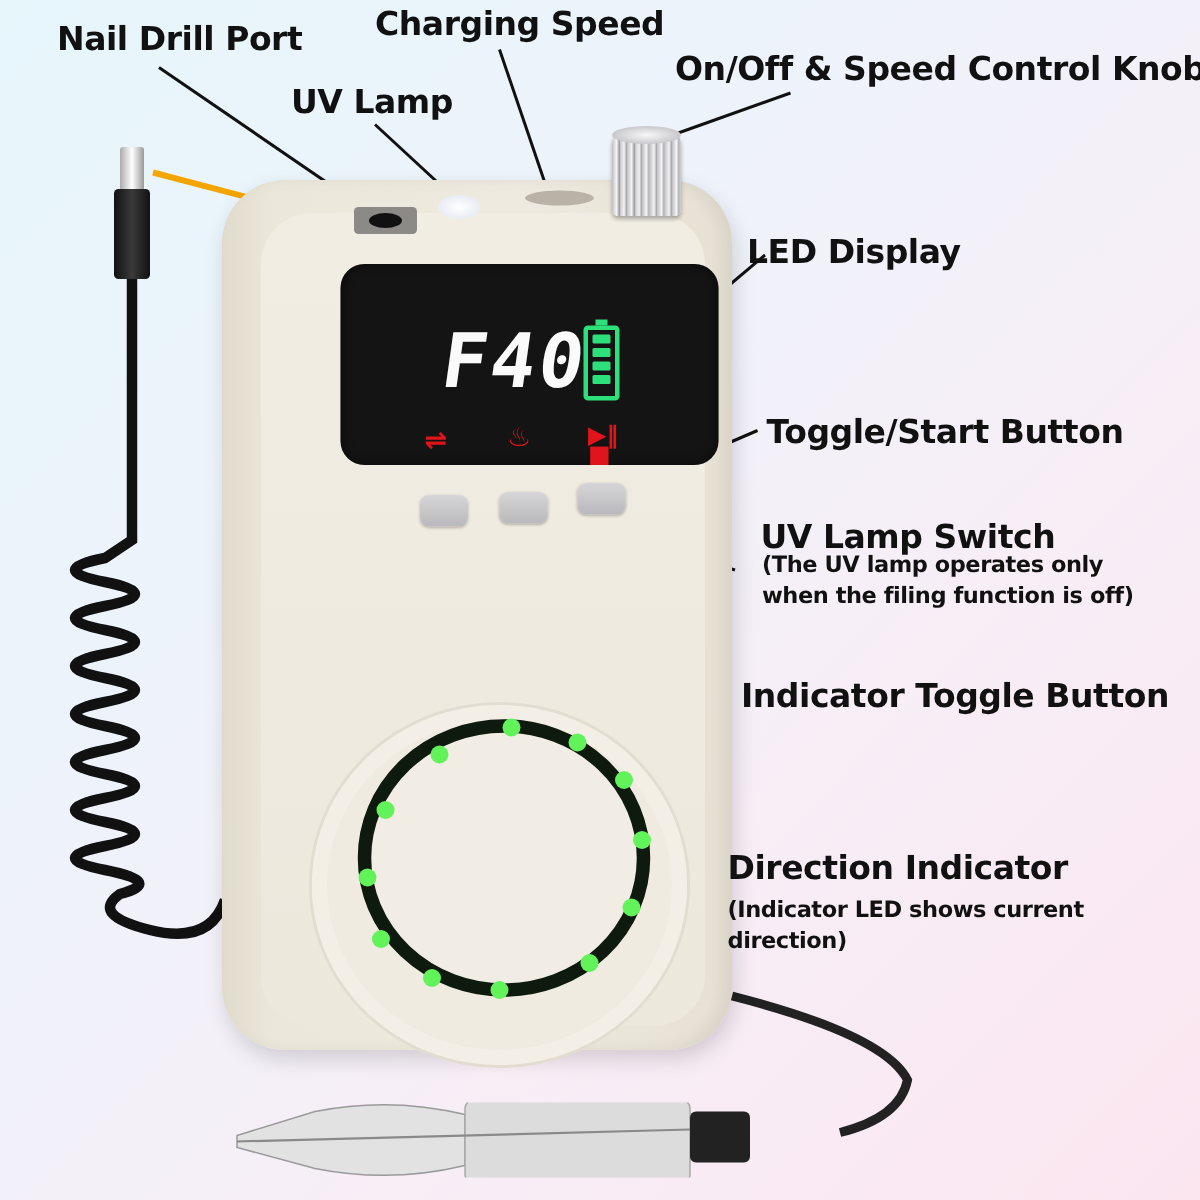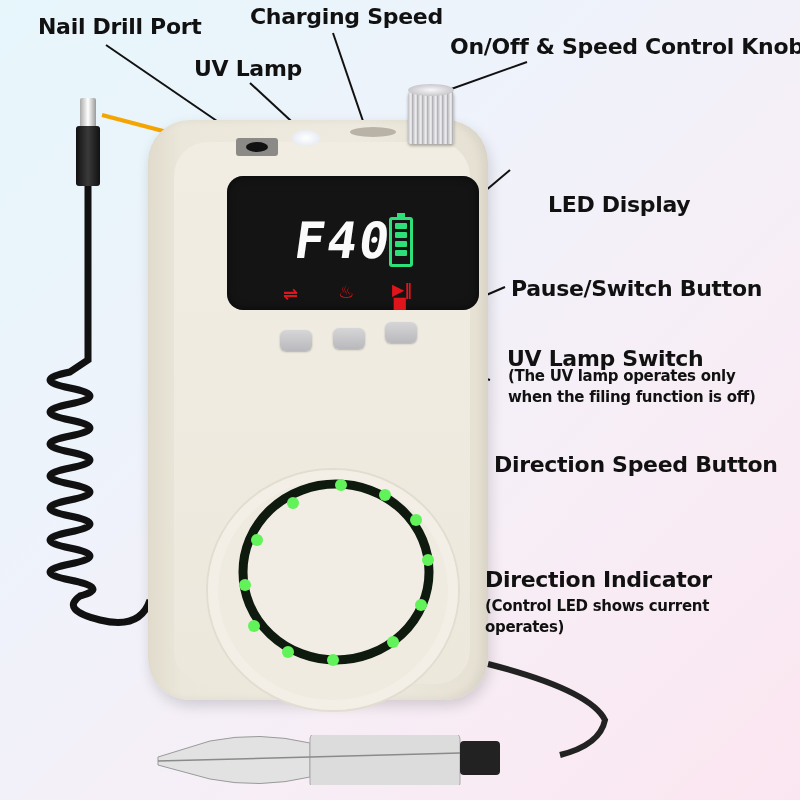--- a/index.html
+++ b/index.html
@@ -127,21 +127,21 @@
   <path d="M8 22 L60 6 Q110 -4 160 8 L160 42 Q110 54 60 44 L8 30 Z" fill="#e2e2e2" stroke="#9a9a9a" stroke-width="1"></path>
   <rect x="160" y="-2" width="150" height="56" rx="6" fill="#dcdcdc" stroke="#a8a8a8"></rect>
   <rect x="310" y="6" width="40" height="34" rx="4" fill="#222"></rect>
   <line x1="8" y1="26" x2="310" y2="18" stroke="#8a8a8a" stroke-width="1.5"></line>
 </svg>
 
 <div class="label big" style="left:26px;top:14px;margin-left:12px;">Nail Drill Port</div>
 <div class="label big" style="left:250px;top:4px;">Charging Speed</div>
 <div class="label big" style="left:194px;top:56px;text-align:center;">UV Lamp</div>
 <div class="label big" style="left:430px;top:34px;margin-left:20px;">On/Off &amp; Speed Control Knob</div>
-<div class="label big" style="left:548px;top:156px;margin-top:36px;">LED Display</div>
-<div class="label big" style="left:511px;top:276px;">Pause/Switch Button</div>
+<div class="label big" style="left:498px;top:156px;">LED Display</div>
+<div class="label big" style="left:511px;top:276px;">Toggle/Start Button</div>
 <div class="label big" style="left:507px;top:346px;text-align:right;">UV Lamp Switch</div>
 <div class="sub" style="left:508px;top:366px;">(The UV lamp operates only</div>
 <div class="sub" style="left:508px;top:387px;text-align:center;">when the filing function is off)</div>
-<div class="label big" style="left:494px;top:452px;">Direction Speed Button</div>
+<div class="label big" style="left:494px;top:452px;">Indicator Toggle Button</div>
 <div class="label big" style="left:485px;top:567px;">Direction Indicator</div>
-<div class="sub" style="left:485px;top:596px;">(Control LED shows current</div>
-<div class="sub" style="left:485px;top:617px;">operates)</div>
+<div class="sub" style="left:485px;top:596px;">(Indicator LED shows current</div>
+<div class="sub" style="left:485px;top:617px;">direction)</div>
 
 </body></html>

